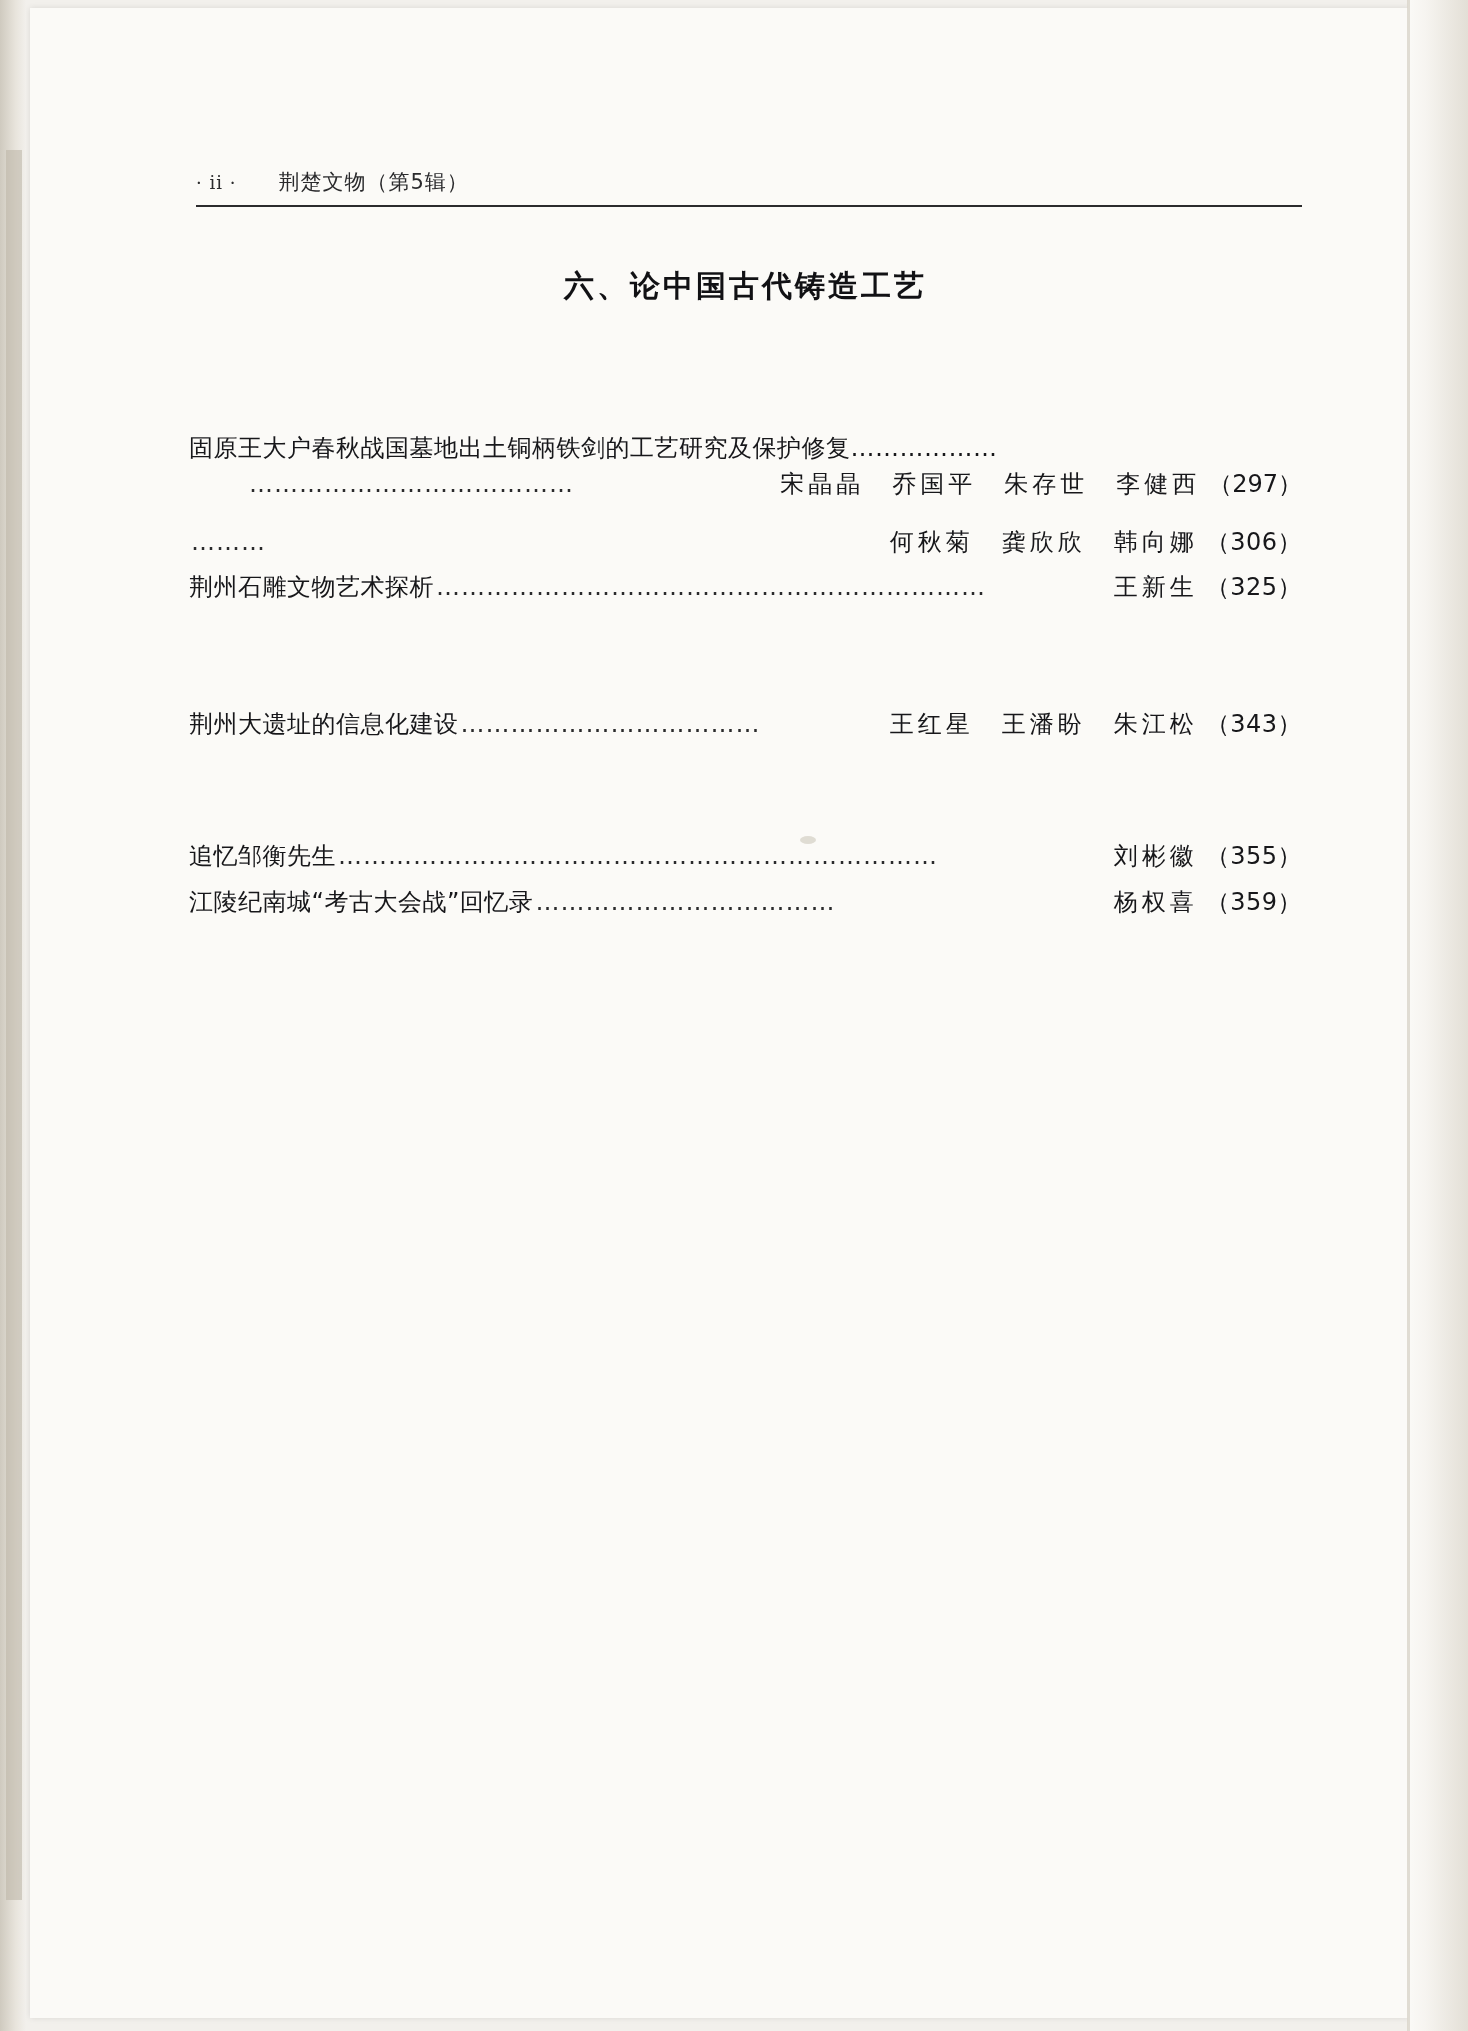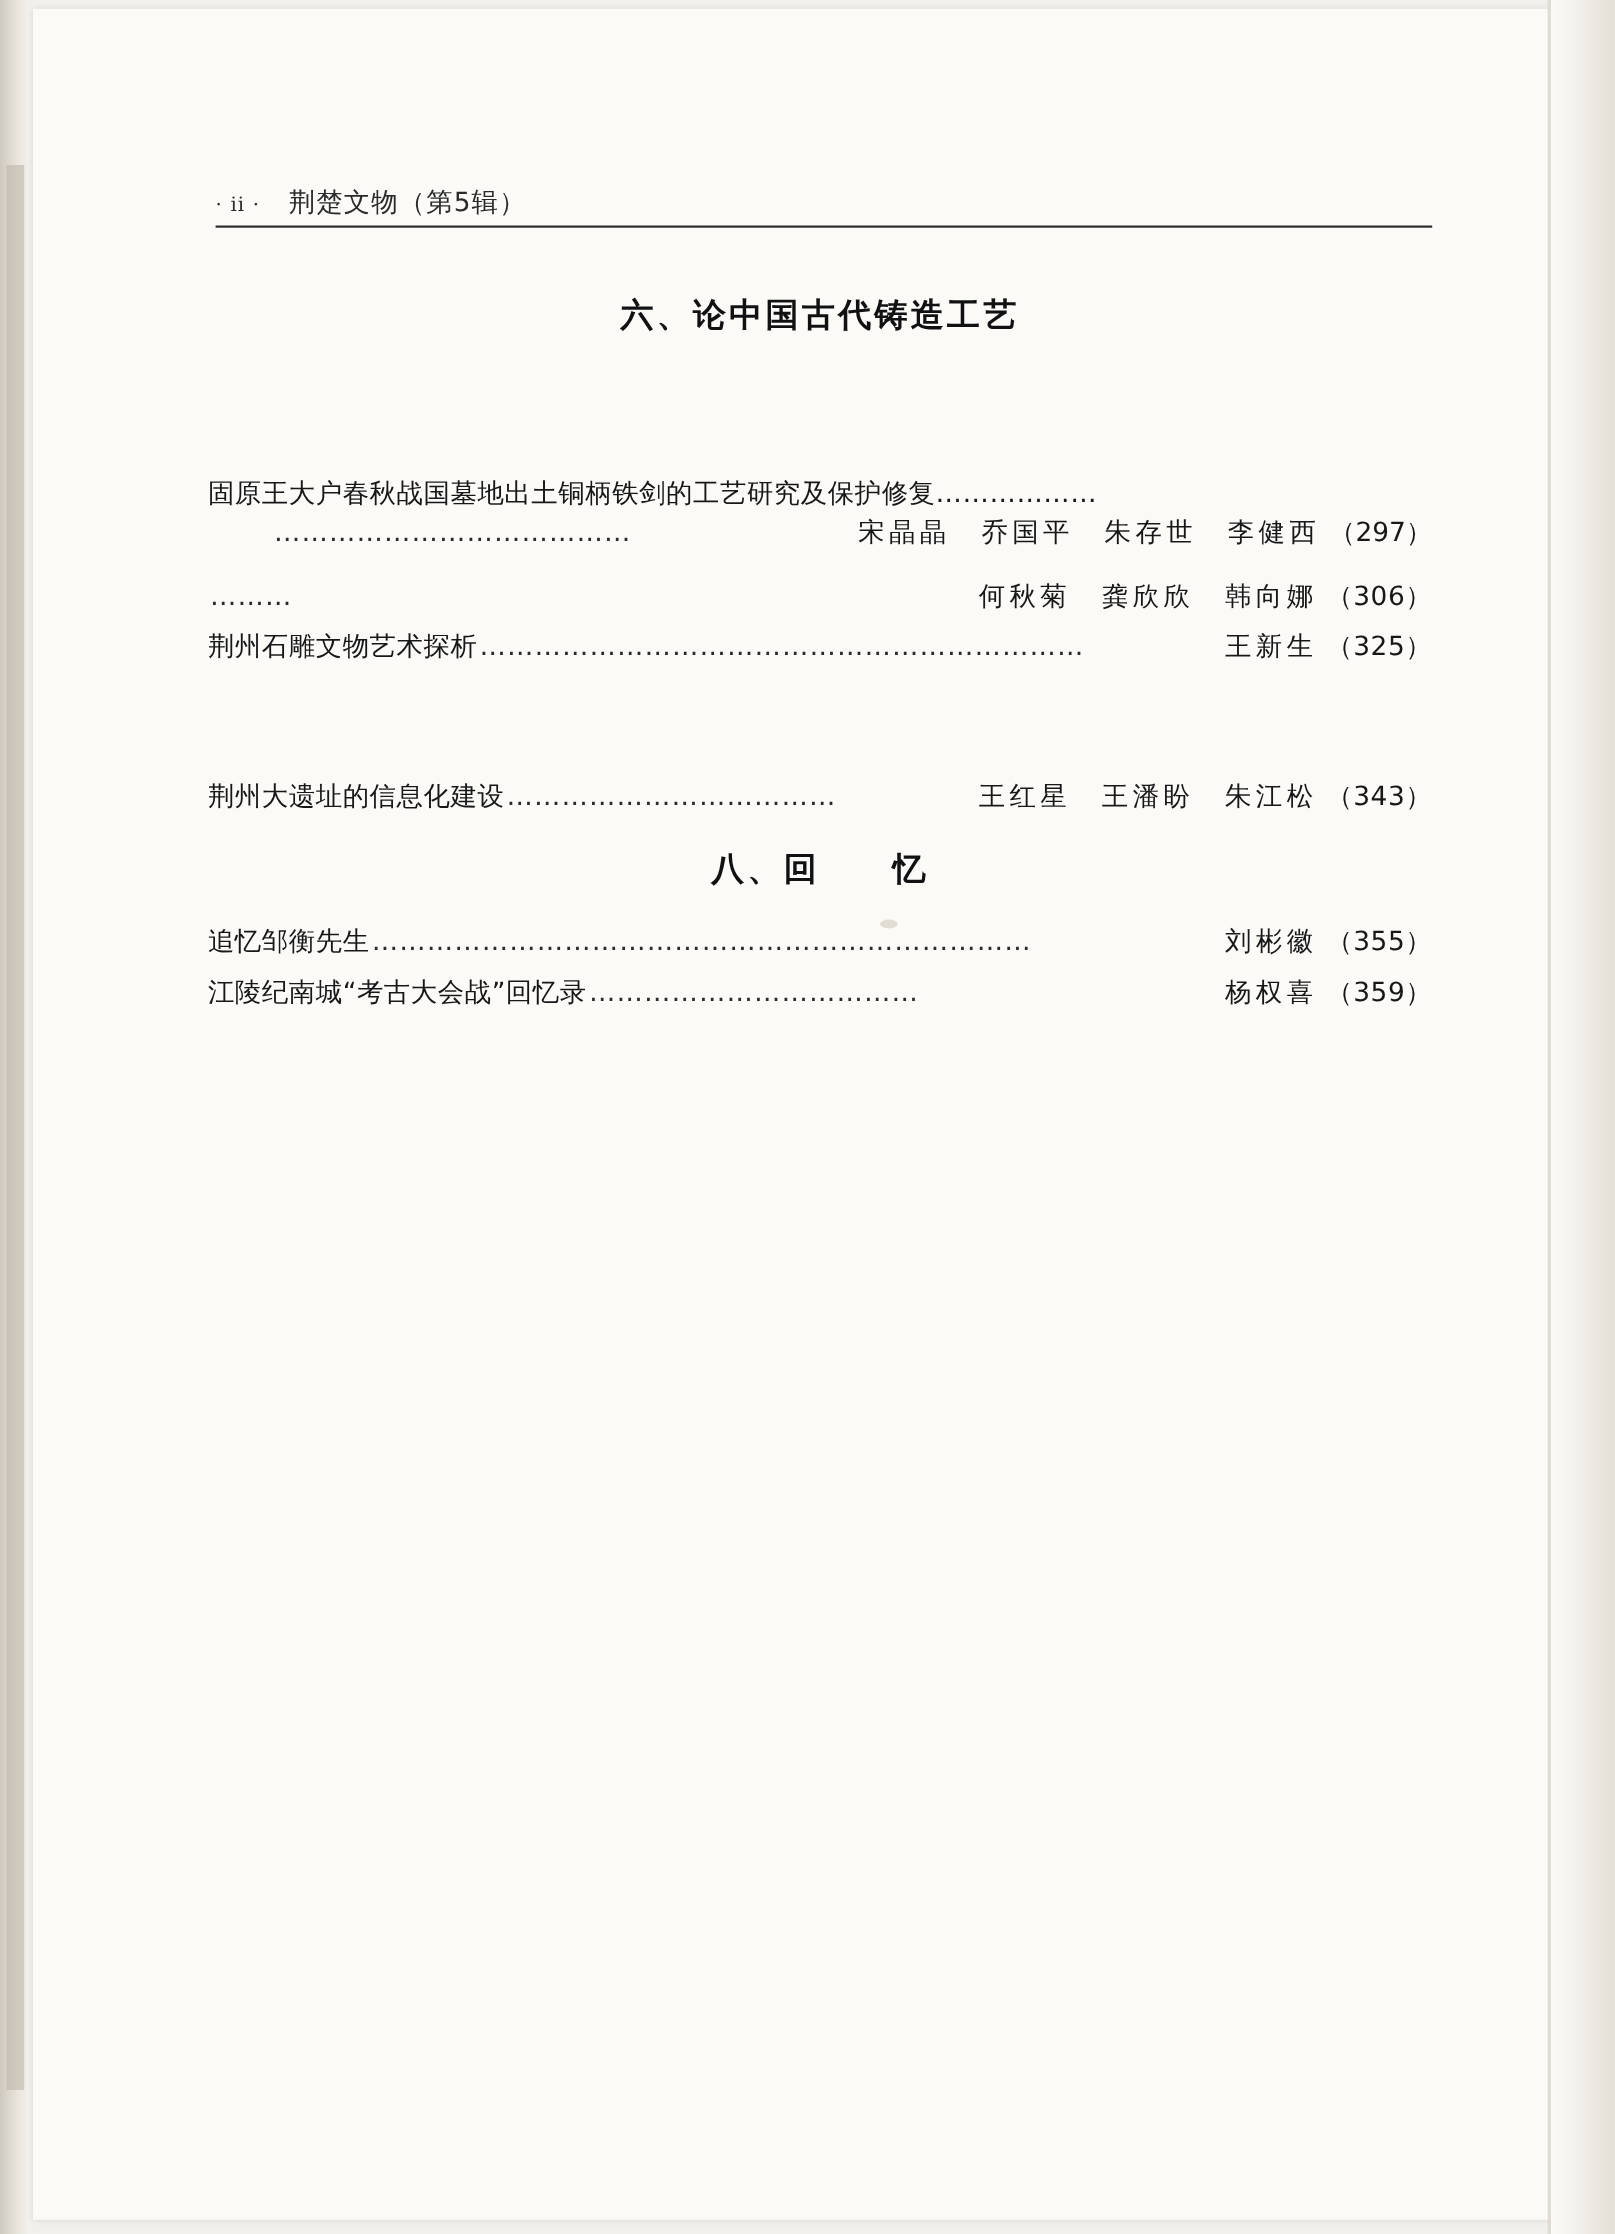--- a/index.html
+++ b/index.html
@@ -87,22 +87,23 @@
     letter-spacing: 1px;
     color: #2a2a2c;
   }
   .header .folio {
     font-family: "DejaVu Serif", "Liberation Serif", serif;
     font-size: 18px;
     margin-right: 26px;
     white-space: nowrap;
   }
   .header .book-title {
-    font-size: 24px;
-    white-space: nowrap;
+    font-size: 21px;
+    white-space: nowrap;
+    margin-left: 16px;
   }
   .header-rule {
     position: absolute;
     top: 187px;
     left: 196px;
     width: 1106px;
     height: 2px;
     background: #2b2b2d;
   }
 
@@ -239,23 +240,20 @@
 
   <div class="block" style="top: 688px;">
     <div class="toc-entry">
       <span class="title">荆州大遗址的信息化建设</span>
       <span class="leader">………………………………</span>
       <span class="authors">王红星　王潘盼　朱江松</span>
       <span class="page">（343）</span>
     </div>
   </div>
 
-  <div class="block" style="top: 752px;">
-    <div class="section-title">八、回　　忆</div>
-  </div>
 
   <div class="smudge" style="top: 818px; left: 800px;"></div>
 
   <div class="block" style="top: 820px;">
     <div class="toc-entry">
       <span class="title">追忆邹衡先生</span>
       <span class="leader">………………………………………………………………</span>
       <span class="authors">刘彬徽</span>
       <span class="page">（355）</span>
     </div>

